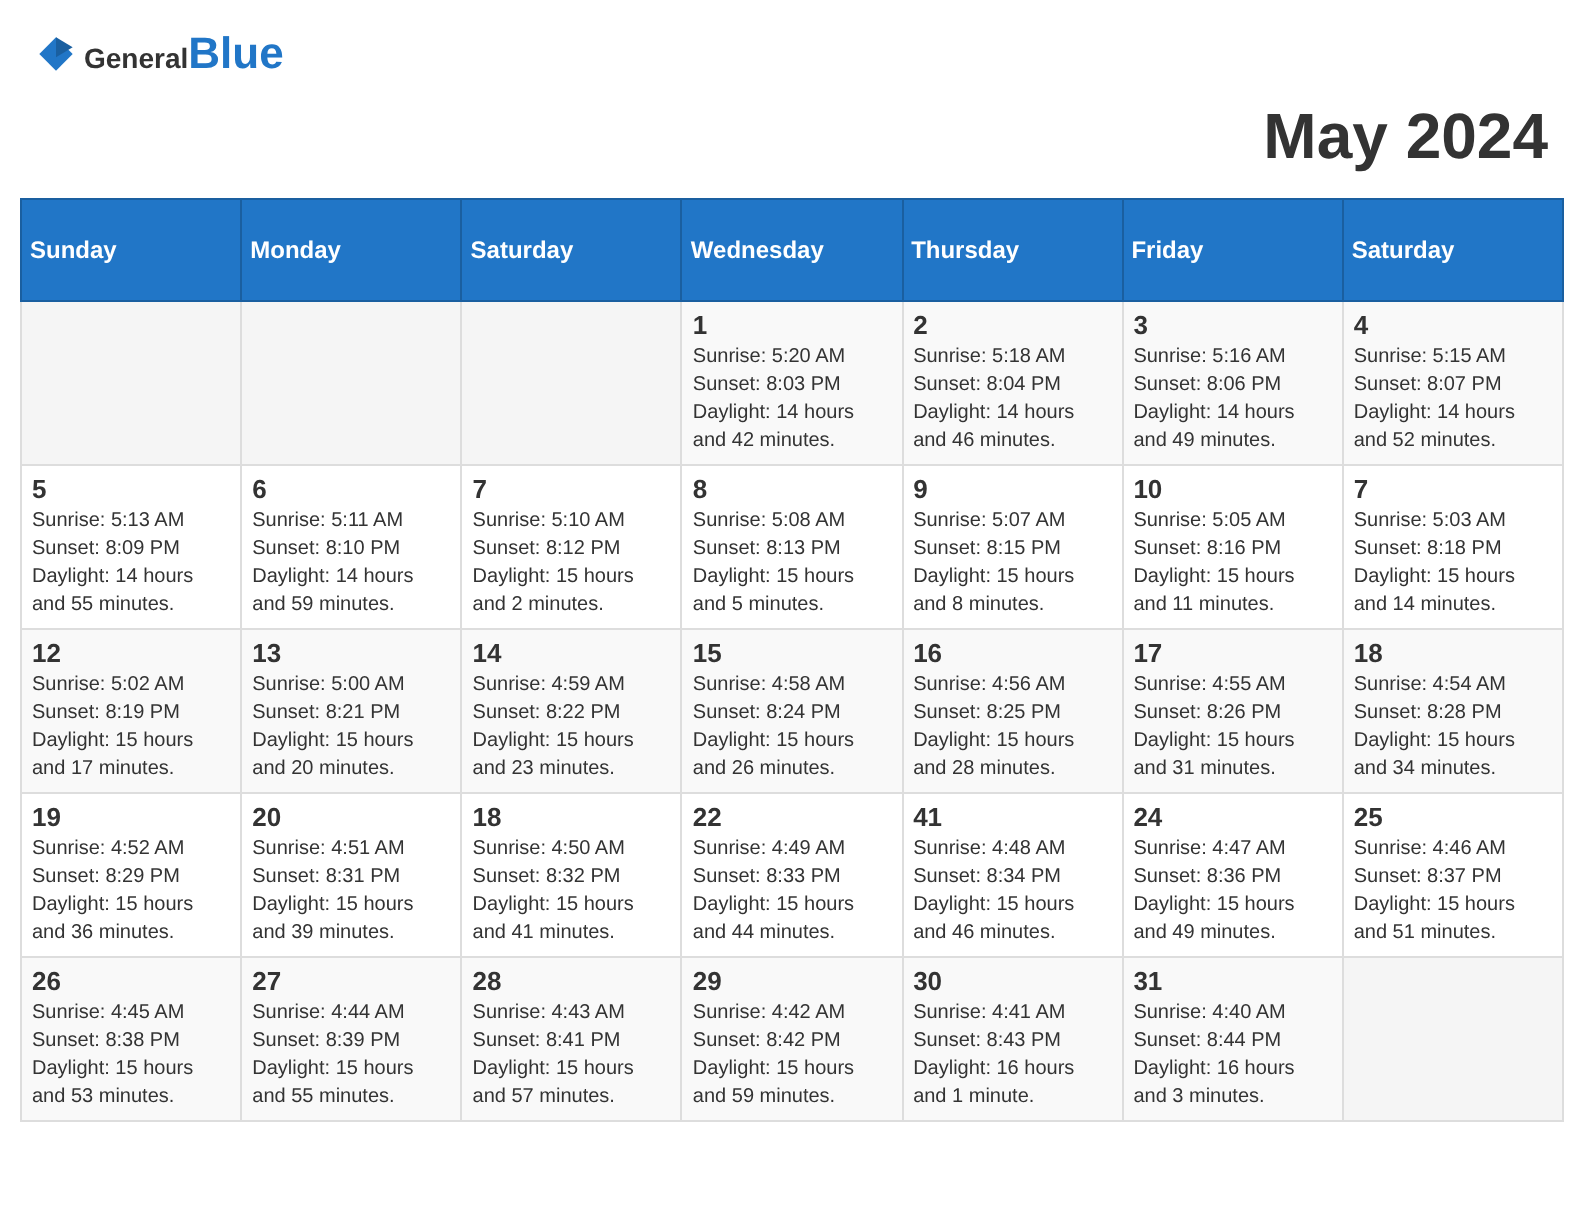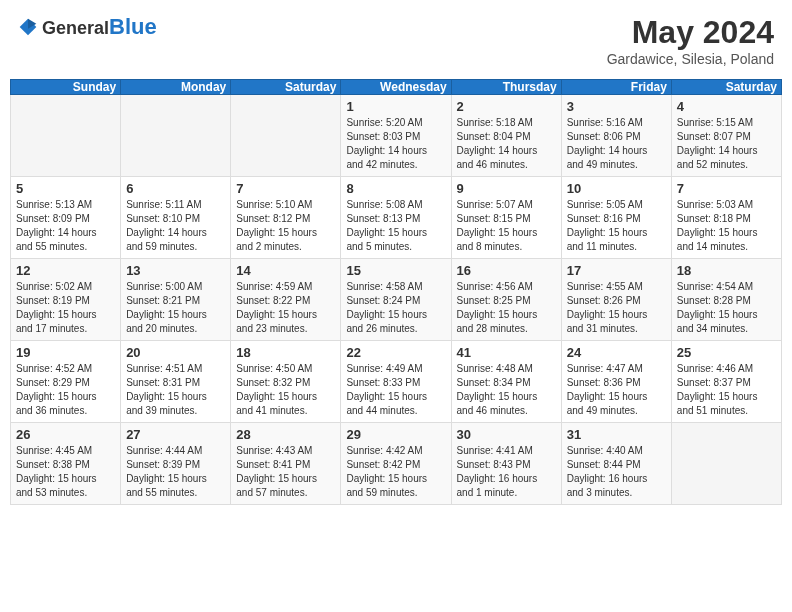--- a/index.html
+++ b/index.html
@@ -20,43 +20,43 @@
     .logo {
       display: flex;
       align-items: center;
       gap: 4px;
     }
     .logo-icon {
       width: 20px;
       height: 20px;
     }
     .title-block {
-      text-align: right;
+      margin-top: 36px;
     }
     .main-title {
       font-size: 32px;
       font-weight: bold;
       color: #333;
     }
     .subtitle {
       font-size: 14px;
       color: #555;
     }
     table {
       width: 100%;
       border-collapse: collapse;
       table-layout: fixed;
     }
     thead tr th {
       background-color: #2176c7;
       color: #fff;
       font-size: 12px;
       font-weight: bold;
-      padding: 0 4px;
-      text-align: right;
+      padding: 18px 4px;
+      text-align: left;
       border: 1px solid #1a5fa0;
     }
     tbody tr td {
       vertical-align: top;
       padding: 4px 5px;
       font-size: 10px;
       color: #333;
       border: 1px solid #ddd;
       background: #fff;
       height: 80px;
@@ -83,26 +83,25 @@
 </head>
 <body>
 
 <div class="header">
   <div class="logo">
     <svg class="logo-icon" viewBox="0 0 24 24" xmlns="http://www.w3.org/2000/svg">
       <polygon points="12,2 22,12 12,22 2,12" fill="#2176c7"></polygon>
       <polygon points="12,2 22,8 12,14" fill="#1a5fa0"></polygon>
     </svg>
     <div>
-      <span style="font-size:18px;font-weight:bold;color:#333;">General</span><span style="font-size:22px;font-weight:bold;color:#2176c7;">Blue</span>
+      <span style="font-size:14px;font-weight:bold;color:#333;">General</span><span style="font-size:22px;font-weight:bold;color:#2176c7;">Blue</span>
     </div>
   </div>
   <div class="title-block">
     <div class="main-title">May 2024</div>
-    <div class="subtitle">Gardawice, Silesia, Poland</div>
   </div>
 </div>
 
 <table>
   <thead>
     <tr>
     <th>Sunday</th>
         <th>Monday</th>
         <th>Saturday</th>
         <th>Wednesday</th>

